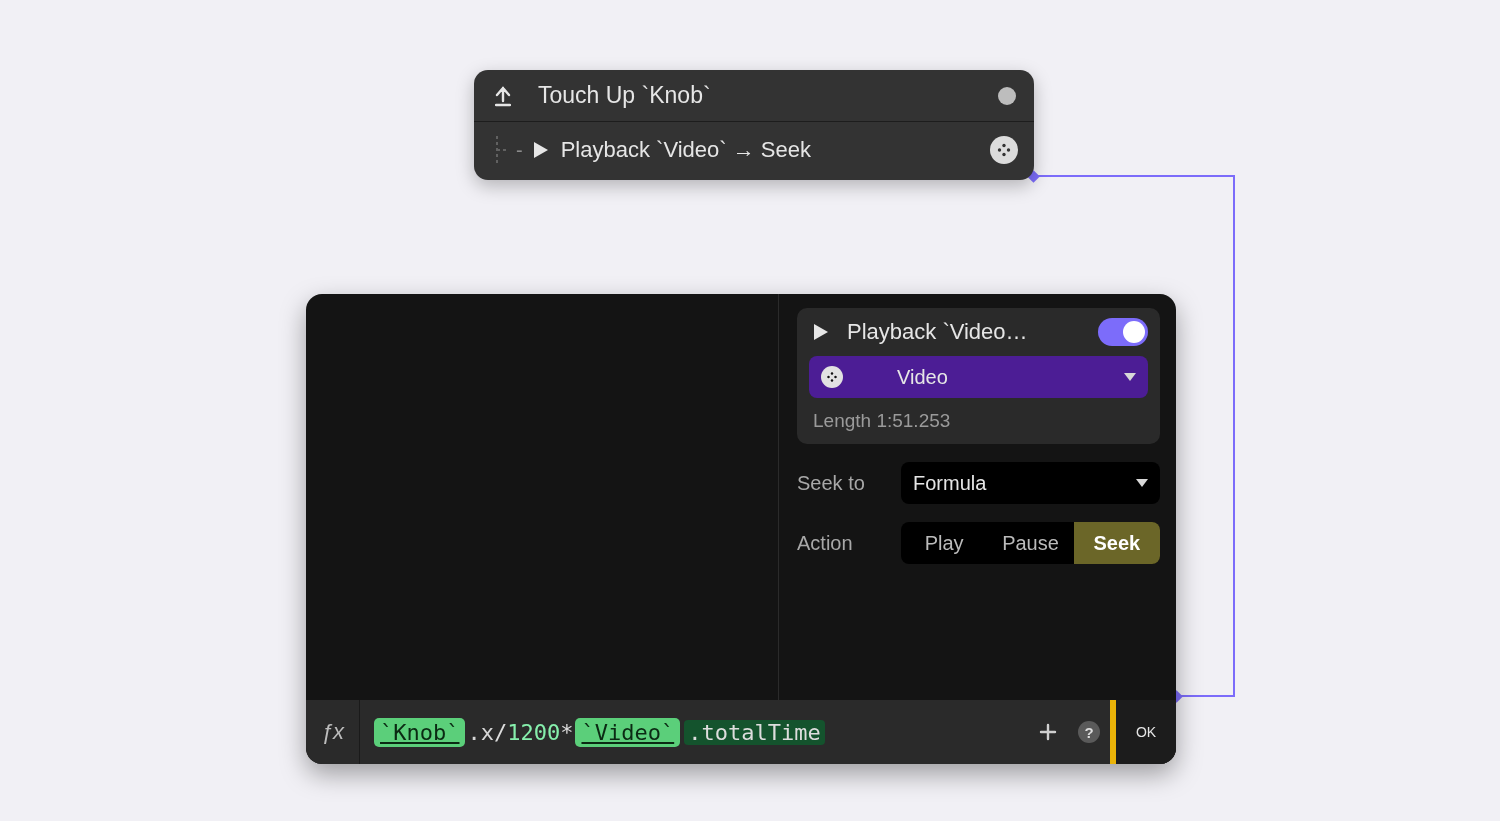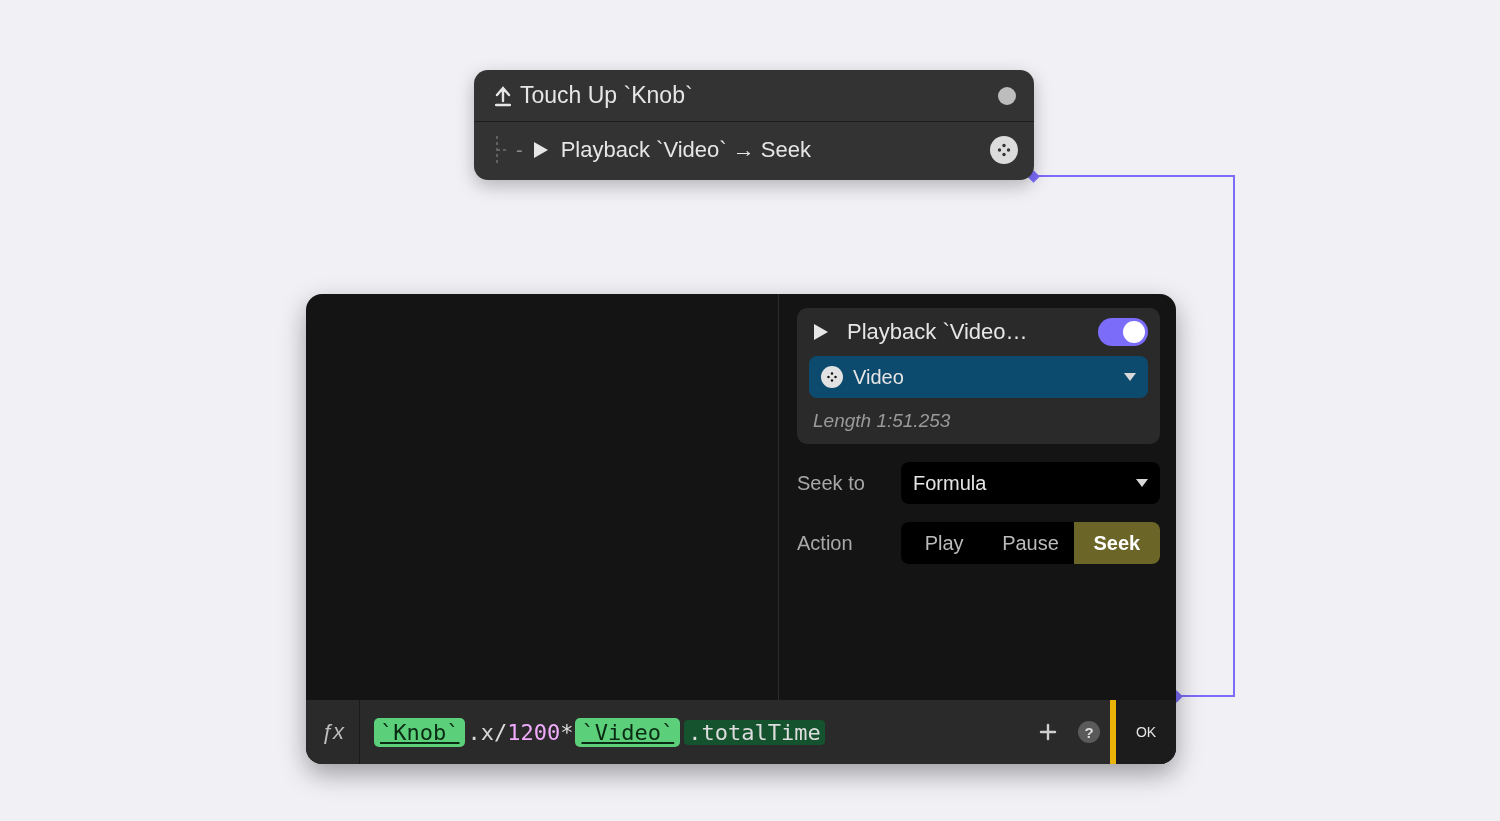--- a/index.html
+++ b/index.html
@@ -29,21 +29,21 @@
     display: flex;
     align-items: center;
     padding: 12px 18px 12px 14px;
     border-bottom: 1px solid #1d1d1d;
   }
   .trigger-head .glyph {
     width: 30px; display:flex; justify-content:center;
   }
   .trigger-head .label {
     flex: 1;
-    margin-left: 2px;
+    margin-left: 20px;
     font-weight: 500;
     font-size: 23px;
   }
   .status-dot {
     width: 18px; height: 18px; border-radius: 50%;
     background: #bdbdbd;
   }
   .trigger-row {
     display: flex;
     align-items: center;
@@ -104,33 +104,34 @@
     background: #7c6cfa;
     position: relative;
     flex-shrink:0;
   }
   .toggle::after{
     content:""; position:absolute; top:3px; right:3px;
     width:22px; height:22px; border-radius:50%; background:#fff;
   }
   .video-sel {
     margin-top:10px;
-    background:#0c4a6e;
+    background:#4c1d95;
     border-radius:8px;
     height:42px;
     display:flex; align-items:center;
     padding: 0 12px;
+    gap: 44px;
   }
   .video-sel .reel-sm{
     width:22px;height:22px;border-radius:50%;background:#e2e2e2;
     display:flex;align-items:center;justify-content:center;margin-right:10px;
   }
   .video-sel .lbl{flex:1;font-size:20px;}
   .chev-down{width:0;height:0;border-left:6px solid transparent;border-right:6px solid transparent;border-top:8px solid #d8d8d8;}
-  .length{color:#9a9a9a;font-size:19px;margin-top:12px;padding-left:4px;font-style:italic;}
+  .length{color:#9a9a9a;font-size:19px;margin-top:12px;padding-left:4px;}
 
   .prop-row{display:flex;align-items:center;}
   .prop-label{width:104px;color:#a8a8a8;font-size:20px;}
   .seg{
     background:#000;border-radius:8px;height:42px;display:flex;overflow:hidden;flex:1;
   }
   .seg .opt{
     flex:1;display:flex;align-items:center;justify-content:center;
     color:#bbb;font-size:20px;cursor:pointer;
   }
@@ -154,21 +155,21 @@
     border-right:1px solid #1a1a1a;
   }
   .formula{
     flex:1;height:64px;display:flex;align-items:center;
     padding:0 12px;font-family:ui-monospace,Menlo,Consolas,monospace;
     font-size:22px;color:#ddd;
     overflow:hidden;
   }
   .tk-green{background:#5bcf7a;color:#0b2a13;border-radius:5px;padding:2px 6px;margin:0 2px;text-decoration:underline;}
   .tk-prop{color:#d6d6d6;}
-  .tk-blue{color:#f0abfc;}
+  .tk-blue{color:#86efac;}
   .tk-hl{background:#14532d;border-radius:4px;padding:0 4px;margin-left:2px;}
   .icon-btn{
     width:32px;height:32px;display:flex;align-items:center;justify-content:center;
     color:#cfcfcf;cursor:pointer;
   }
   .help{
     width:22px;height:22px;border-radius:50%;background:#5a5a5a;color:#ddd;
     display:flex;align-items:center;justify-content:center;font-size:15px;font-weight:600;
   }
   .ok{

